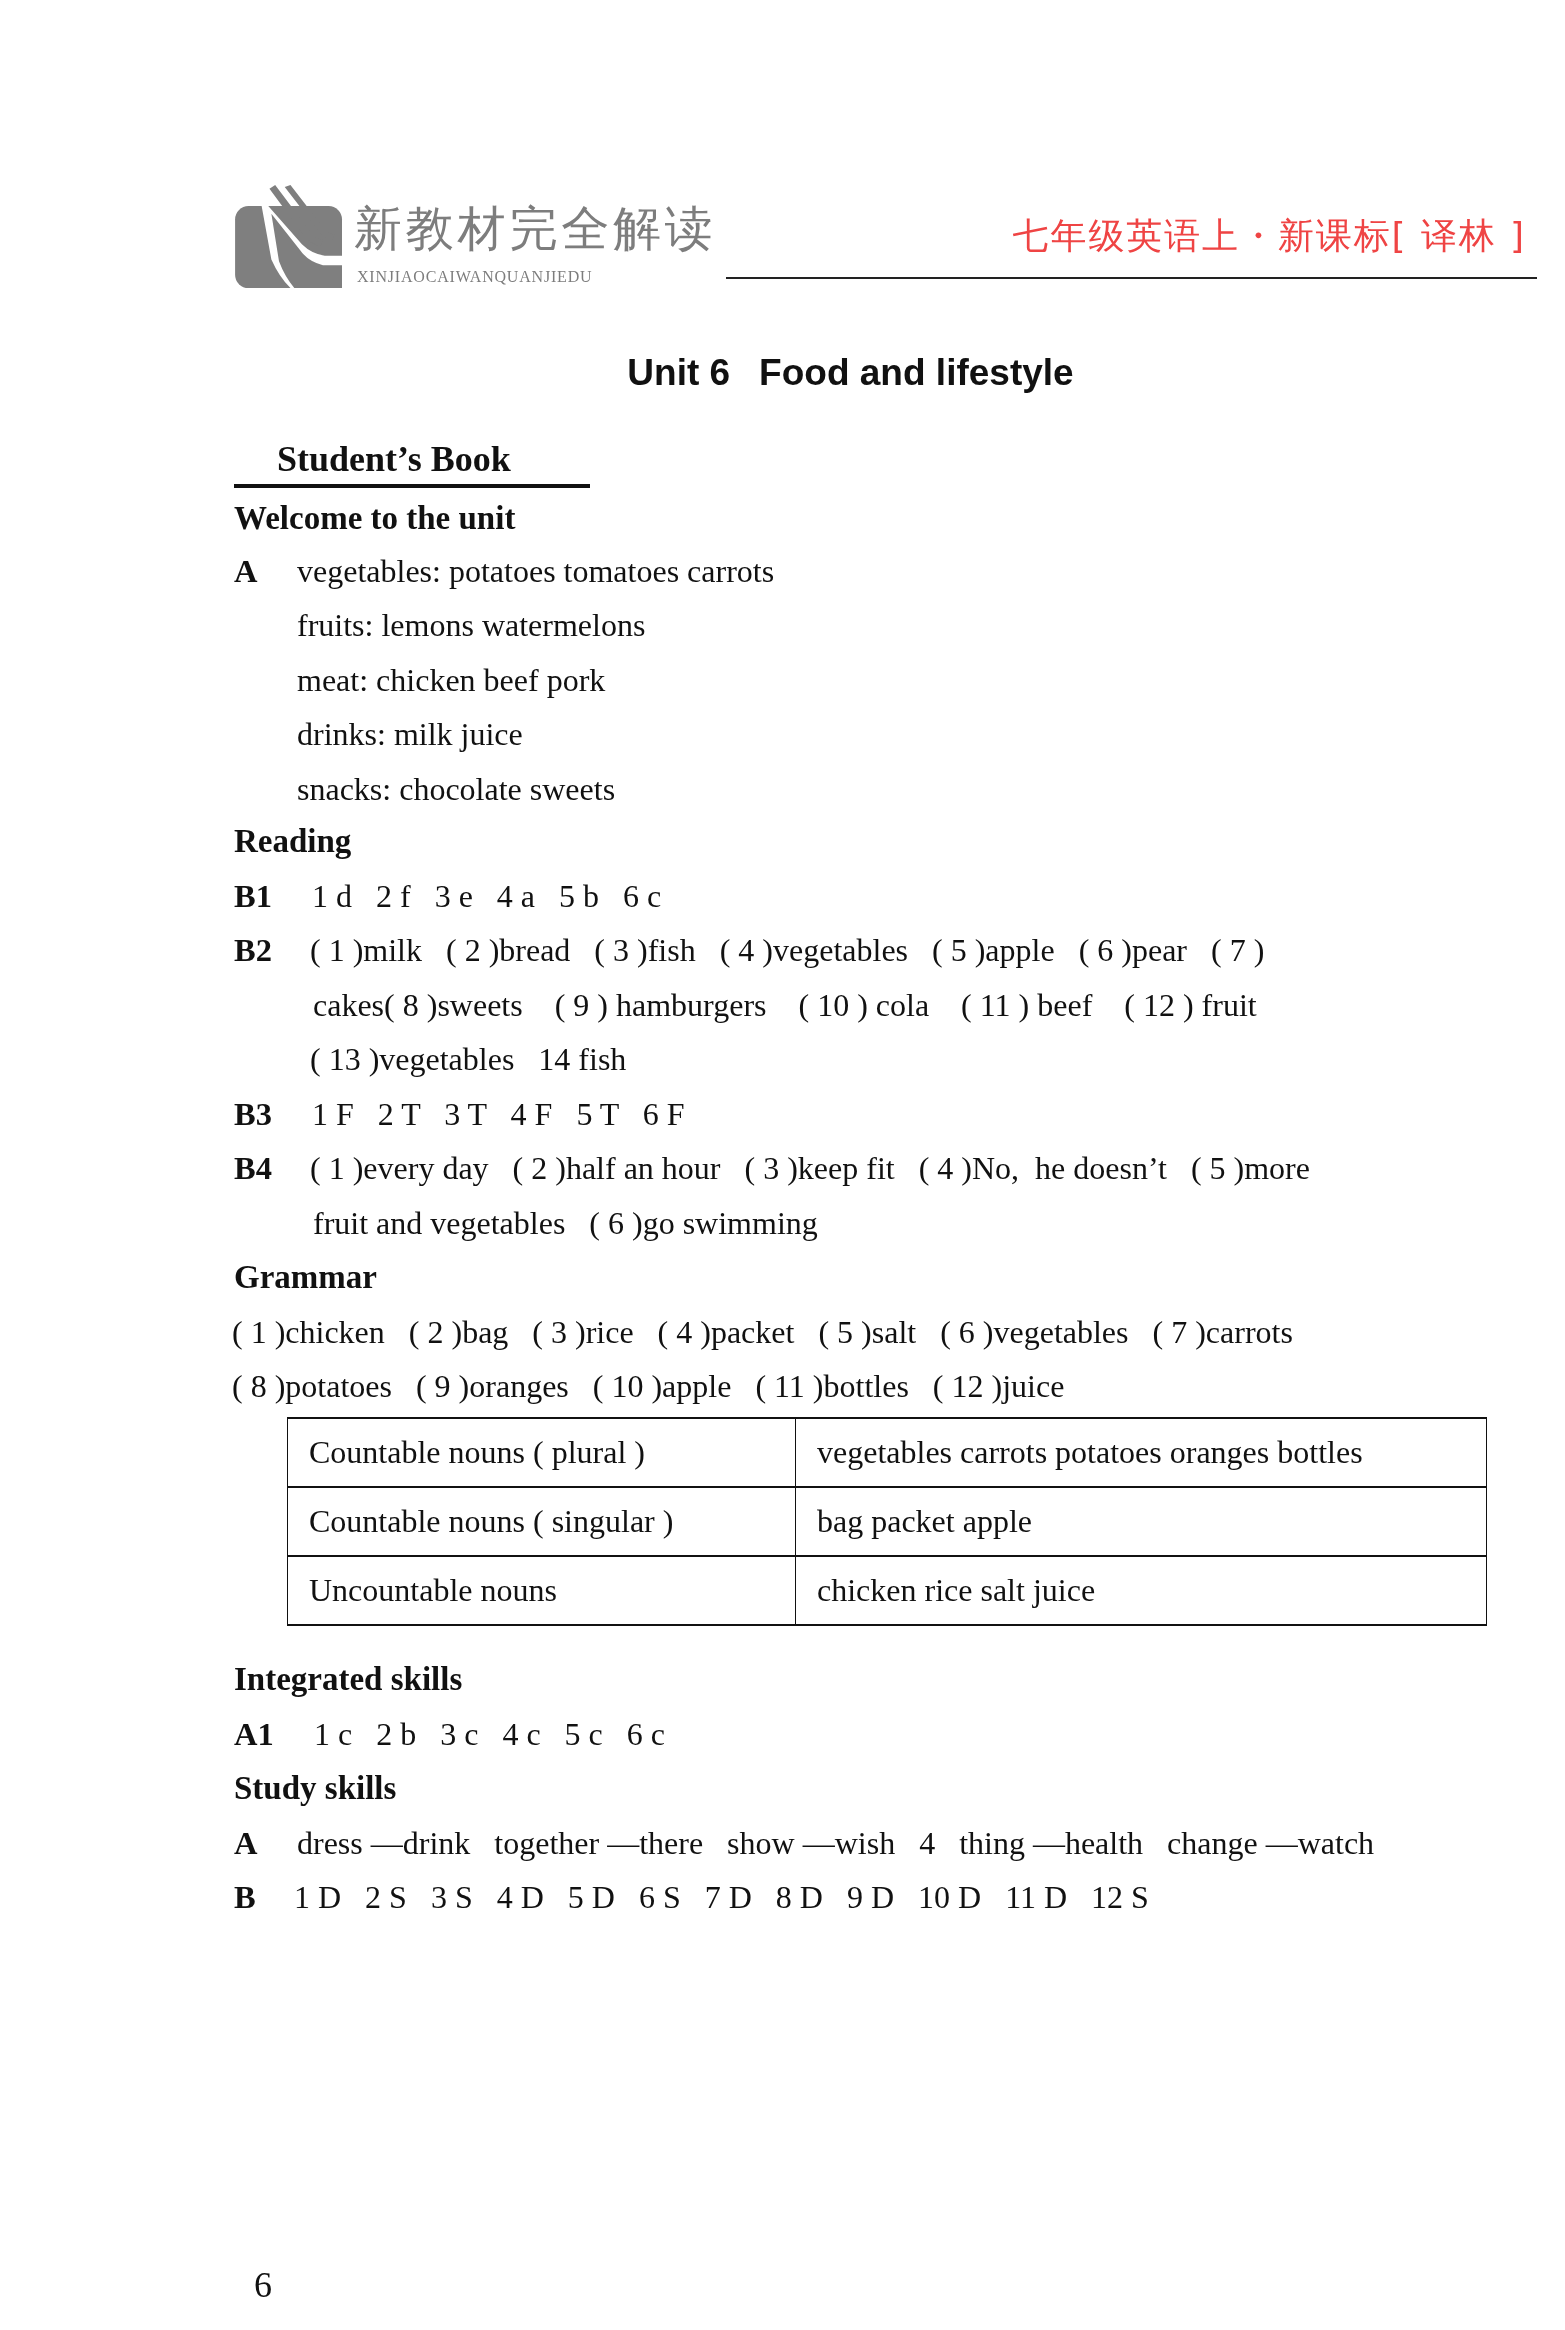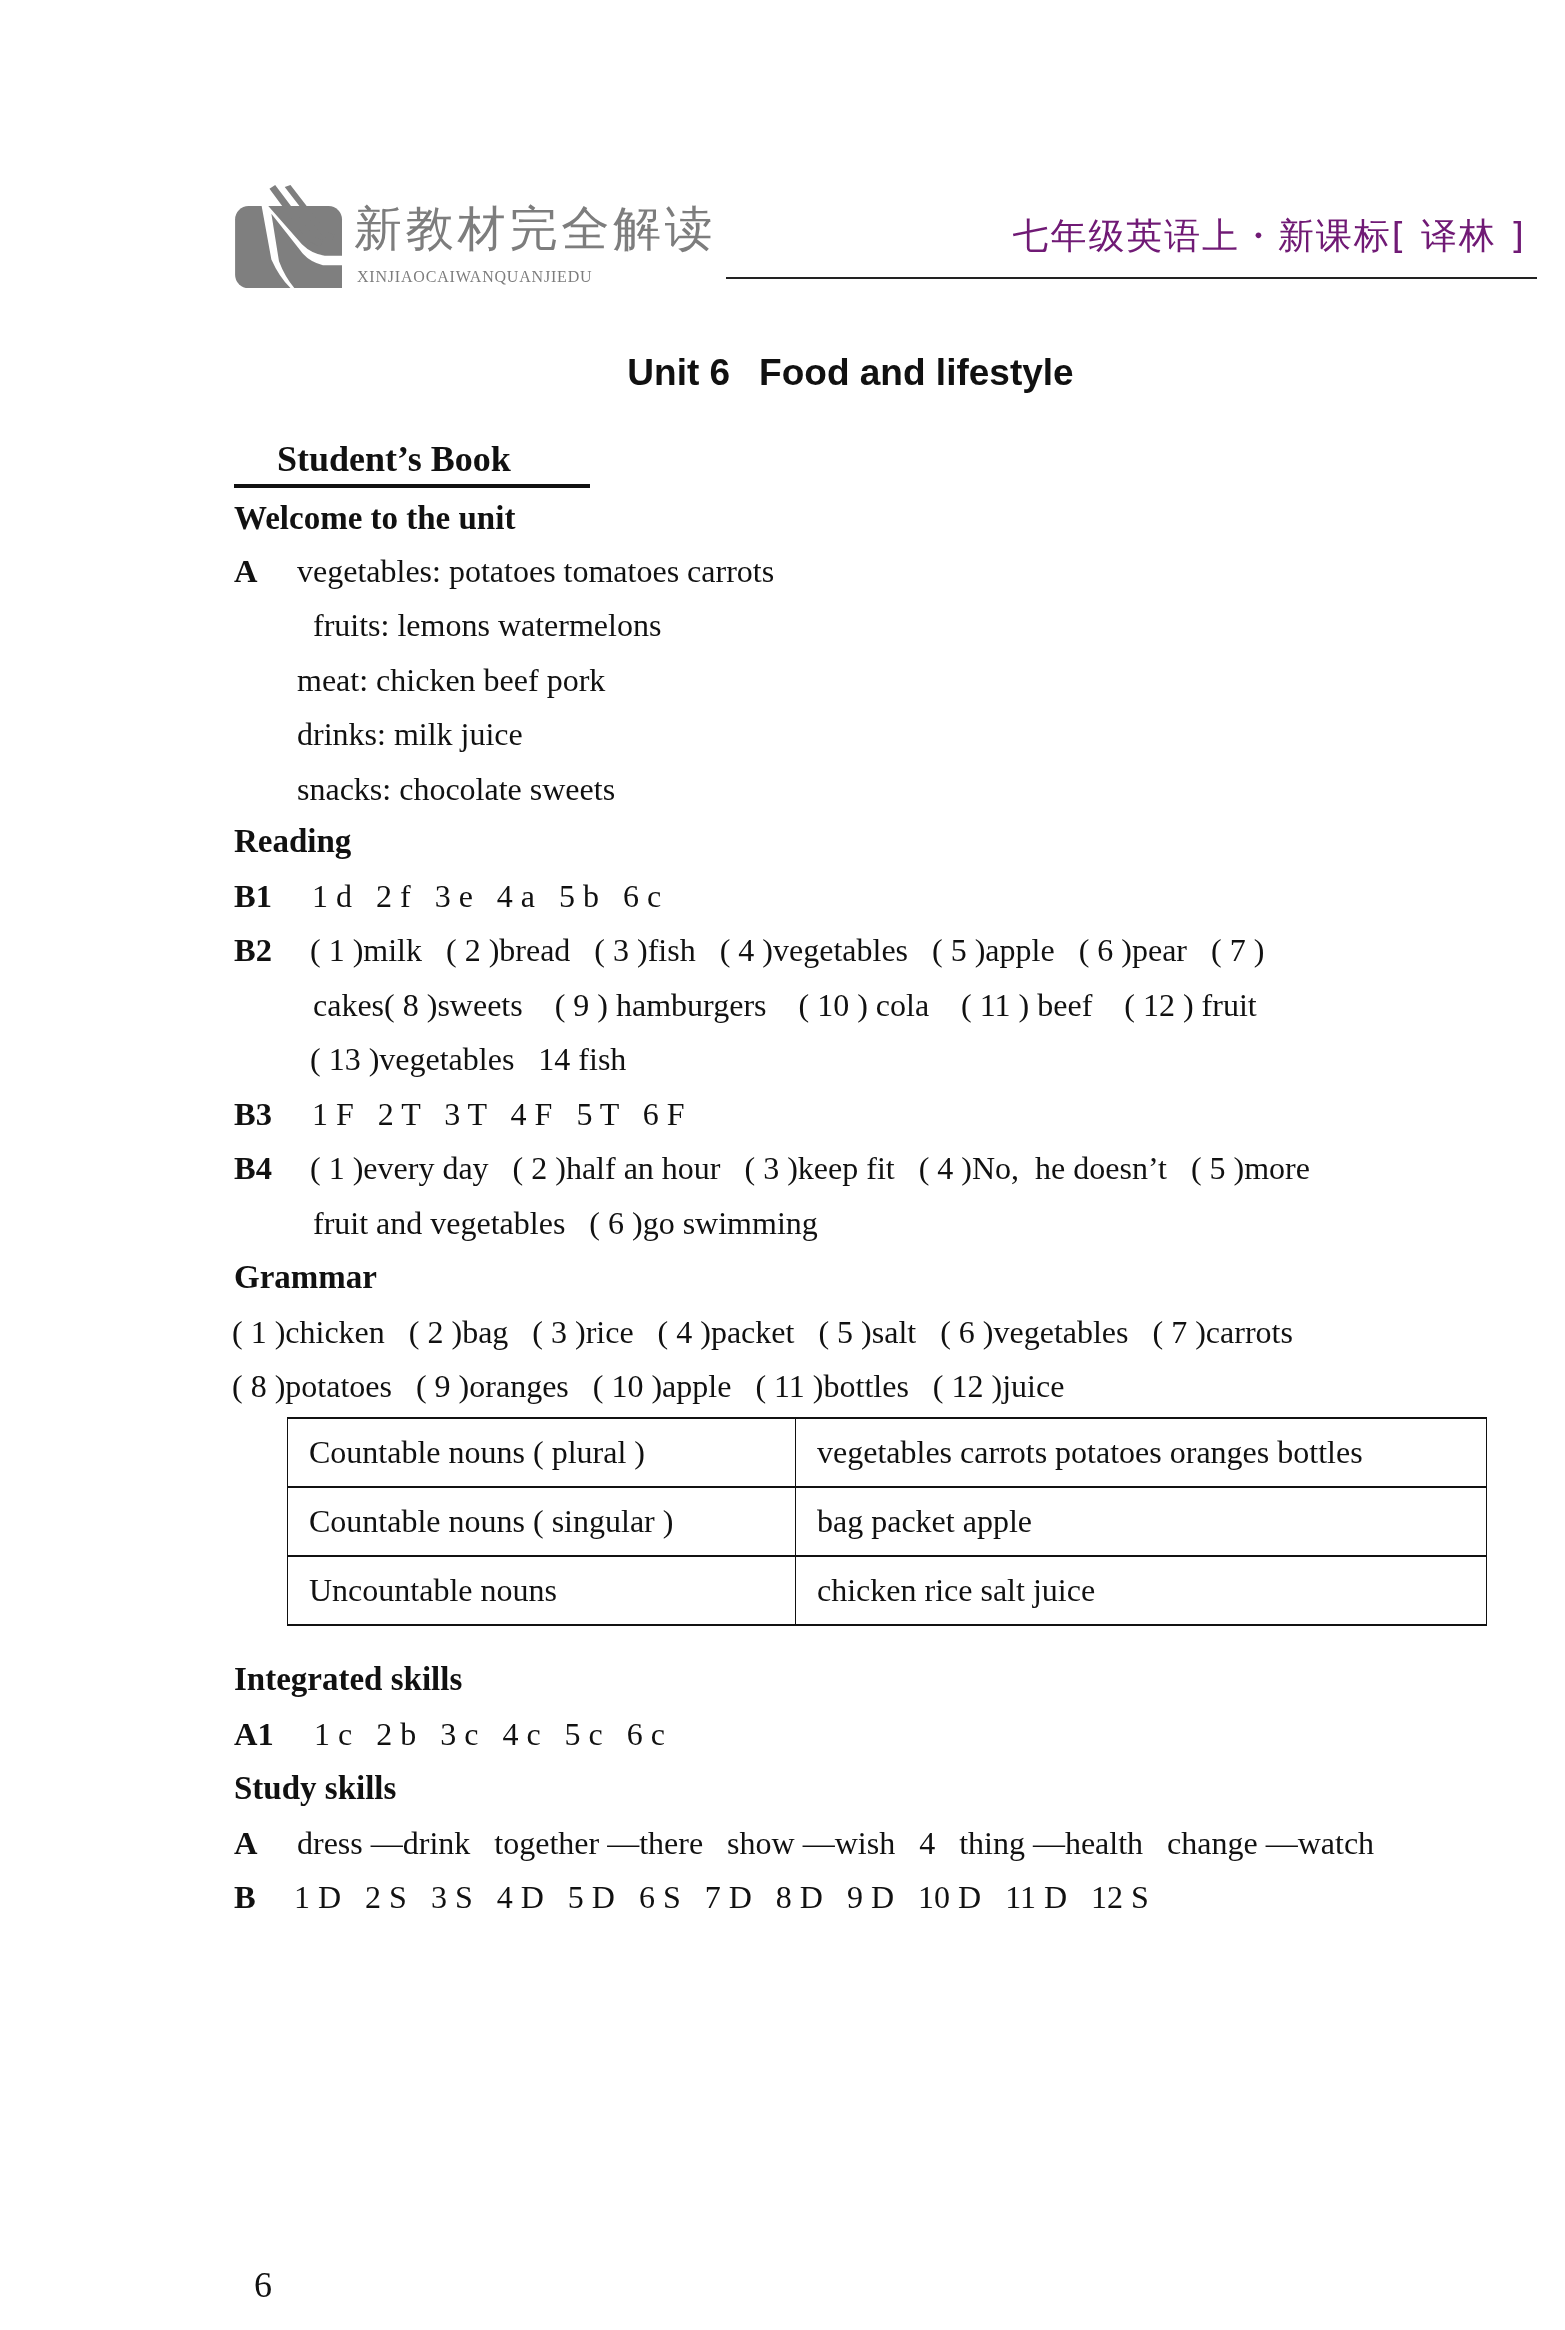--- a/index.html
+++ b/index.html
@@ -4,21 +4,21 @@
 <style>
   html, body { margin: 0; padding: 0; background: #ffffff; }
   body { width: 1566px; height: 2330px; position: relative; overflow: hidden;
          font-family: "Liberation Serif", "DejaVu Serif", serif; color: #111; }
   .abs { position: absolute; }
   
   .logo-mark { left: 233px; top: 185px; width: 113px; height: 105px; }
   .logo-cn { left: 354px; top: 201px; font-family: "DejaVu Sans", sans-serif; font-size: 48px; color: #7d7d7d; letter-spacing: 3.8px; line-height: 54px; }
   .logo-en { left: 357px; top: 264px; font-family: Liberation Serif, serif; font-size: 16px; color: #7d7d7d; letter-spacing: 0.8px; line-height: 25px; }
   .header-rule { left: 726px; top: 277px; width: 811px; height: 1.9px; background: #222; }
-  .header-title { right: 40px; top: 214px; font-family: "DejaVu Sans", sans-serif; font-size: 36px; color: #701a75; letter-spacing: 1.9px; line-height: 44px; white-space: nowrap; }
+  .header-title { right: 40px; top: 214px; font-family: "DejaVu Sans", sans-serif; font-size: 36px; color: #ef4444; letter-spacing: 1.9px; line-height: 44px; white-space: nowrap; }
   
   .unit-title { left: 0; width: 1701px; top: 349px; text-align: center; font-family: "Liberation Sans", sans-serif; font-weight: bold; font-size: 37px; line-height: 48px; word-spacing: 0px; }
   .unit-title span.gap { display: inline-block; width: 29px; }
   .sb-title { left: 277px; top: 435px; font-weight: bold; font-size: 36px; line-height: 48px; }
   .sb-rule { left: 234px; top: 484px; width: 356px; height: 3.8px; background: #111; }
   .h { font-weight: bold; font-size: 33px; line-height: 42px; left: 234px; }
   .line { font-size: 32px; line-height: 42px; white-space: pre; }
   .lbl { font-weight: bold; font-size: 32.5px; left: 234px; line-height: 42px; }
   
   table.nouns { position: absolute; left: 287px; top: 1417px; width: 1200px; border-collapse: collapse; font-size: 32px; }
@@ -47,21 +47,21 @@
 <div class="abs unit-title">
   <span>Unit 6</span><span class="gap"></span><span>Food and lifestyle</span>
 </div>
 
 <div class="abs sb-title">Student’s Book</div>
 <div class="abs sb-rule"></div>
 
 <div class="abs h" style="top:497px;">Welcome to the unit</div>
 <div class="abs lbl" style="top:550px;">A</div>
 <div class="abs line" style="left:297px; top:550px;">vegetables: potatoes tomatoes carrots</div>
-<div class="abs line" style="left:313px; top:604px;">fruits: lemons watermelons</div>
+<div class="abs line" style="left:297px; top:604px;">fruits: lemons watermelons</div>
 <div class="abs line" style="left:297px; top:659px;">meat: chicken beef pork</div>
 <div class="abs line" style="left:297px; top:713px;">drinks: milk juice</div>
 <div class="abs line" style="left:297px; top:768px;">snacks: chocolate sweets</div>
 
 <div class="abs h" style="top:820px;">Reading</div>
 <div class="abs lbl" style="top:875px;">B1</div>
 <div class="abs line" style="left:312px; top:875px;">1 d   2 f   3 e   4 a   5 b   6 c</div>
 
 <div class="abs lbl" style="top:929px;">B2</div>
 <div class="abs line" style="left:310px; top:929px;">( 1 )milk   ( 2 )bread   ( 3 )fish   ( 4 )vegetables   ( 5 )apple   ( 6 )pear   ( 7 )</div>

